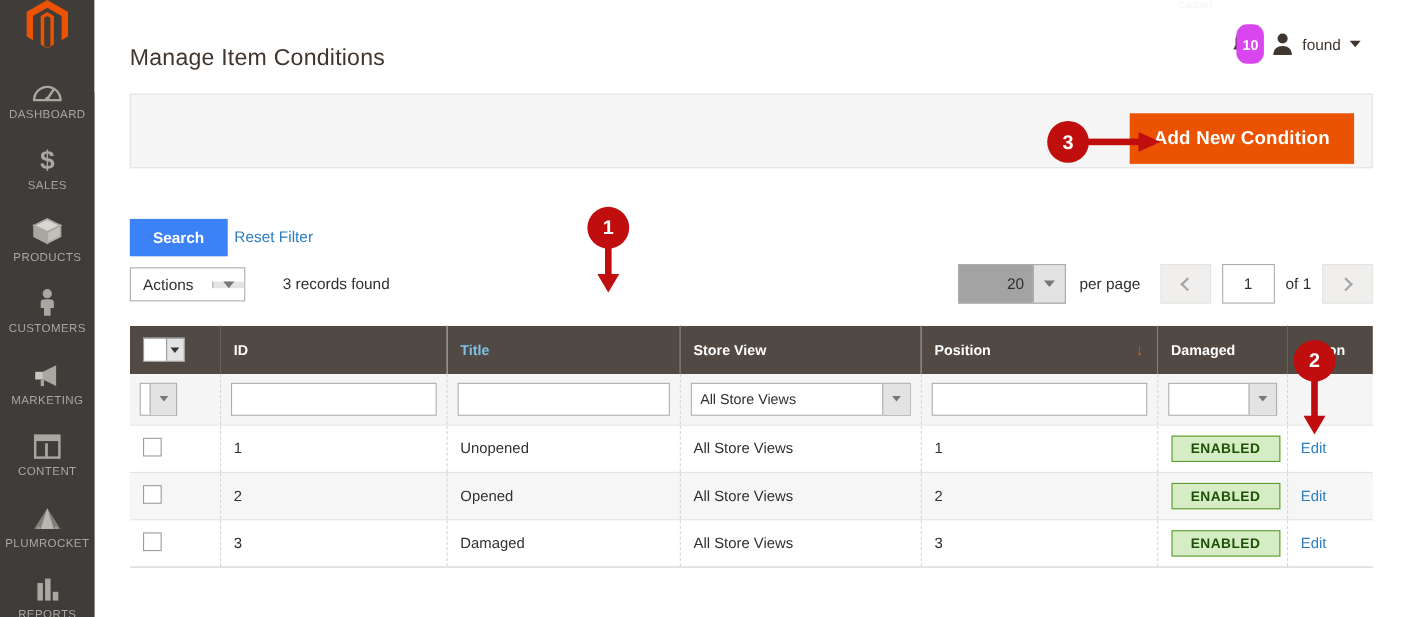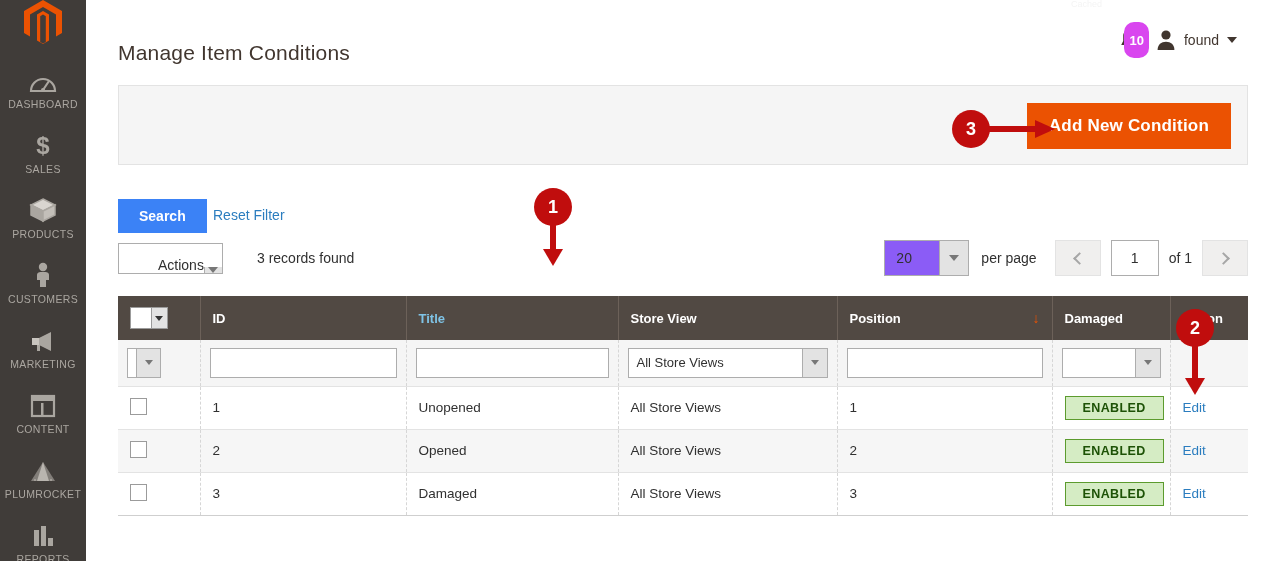--- a/index.html
+++ b/index.html
@@ -58,21 +58,21 @@
   }
   .admin-wrap { display:flex; align-items:center; gap:8px; cursor:pointer; }
   .admin-name { font-size:14px; color:#41362f; }
   .caret-dn {
     width:0;height:0;border-left:5px solid transparent;border-right:5px solid transparent;
     border-top:6px solid #41362f;
   }
 
   
   #page-actions {
-    position:absolute; left:118px; top:85px; width:1130px; height:80px;
+    position:absolute; left:118px; top:85px; width:1130px; height:68px;
     background:#f5f5f5; border:1px solid #e3e3e3;
   }
   #add-btn {
     position:absolute; right:16px; top:17px;
     background:#eb5202; color:#ffffff; border:none;
     font-family:"Liberation Sans", sans-serif;
     font-size:17px; font-weight:bold; letter-spacing:.2px;
     padding:13px 22px; cursor:pointer;
   }
 
@@ -96,21 +96,21 @@
     padding:9px 21px; cursor:pointer;
   }
   #reset-filter {
     position:absolute; left:213px; top:207px;
     color:#2b7dbf; font-size:14px; text-decoration:none; cursor:pointer;
   }
   #actions-select {
     position:absolute; left:118px; top:243px;
     width:105px; height:31px;
     border:1px solid #adadad; background:#ffffff;
-    display:flex; align-items:flex-end; cursor:pointer;padding-left:28px;
+    display:flex; align-items:center; cursor:pointer;
   }
   #actions-select .lbl {
     flex:1; display:flex; align-items:center; padding-left:11px;
     font-size:14px; color:#303030;
   }
   .sel-arrow-box {
     width:29px; background:#e3e3e3; border-left:1px solid #adadad;
     display:flex; align-items:center; justify-content:center;
   }
   .sel-arrow {
@@ -119,22 +119,22 @@
   }
   #records-found {
     position:absolute; left:257px; top:250px;
     font-size:14px; color:#303030;
   }
   #pager {
     position:absolute; right:29px; top:240px;
     display:flex; align-items:center; gap:10px;
   }
   #per-page-select {
-    width:85px; height:36px; border:1px solid #adadad; background:#8b5cf6;
-    display:flex; align-items:stretch; cursor:pointer;
+    width:98px; height:36px; border:1px solid #adadad; background:#a3a3a3;
+    display:flex; align-items:stretch; cursor:pointer;padding-left:32px;
   }
   #per-page-select .lbl { flex:1; display:flex; align-items:center; padding-left:11px; font-size:14px; }
   .per-page-txt { font-size:14px; color:#303030; margin:0 8px 0 2px; }
   .pg-btn {
     width:46px; height:36px; background:#f0efee; border:1px solid #e3e3e3;
     display:flex; align-items:center; justify-content:center; cursor:pointer;
   }
   .chev { width:9px; height:9px; border-style:solid; border-color:#a6a6a6; }
   .chev-l { border-width:0 0 2px 2px; transform:rotate(45deg); margin-left:3px; }
   .chev-r { border-width:2px 2px 0 0; transform:rotate(45deg); margin-right:3px; }

